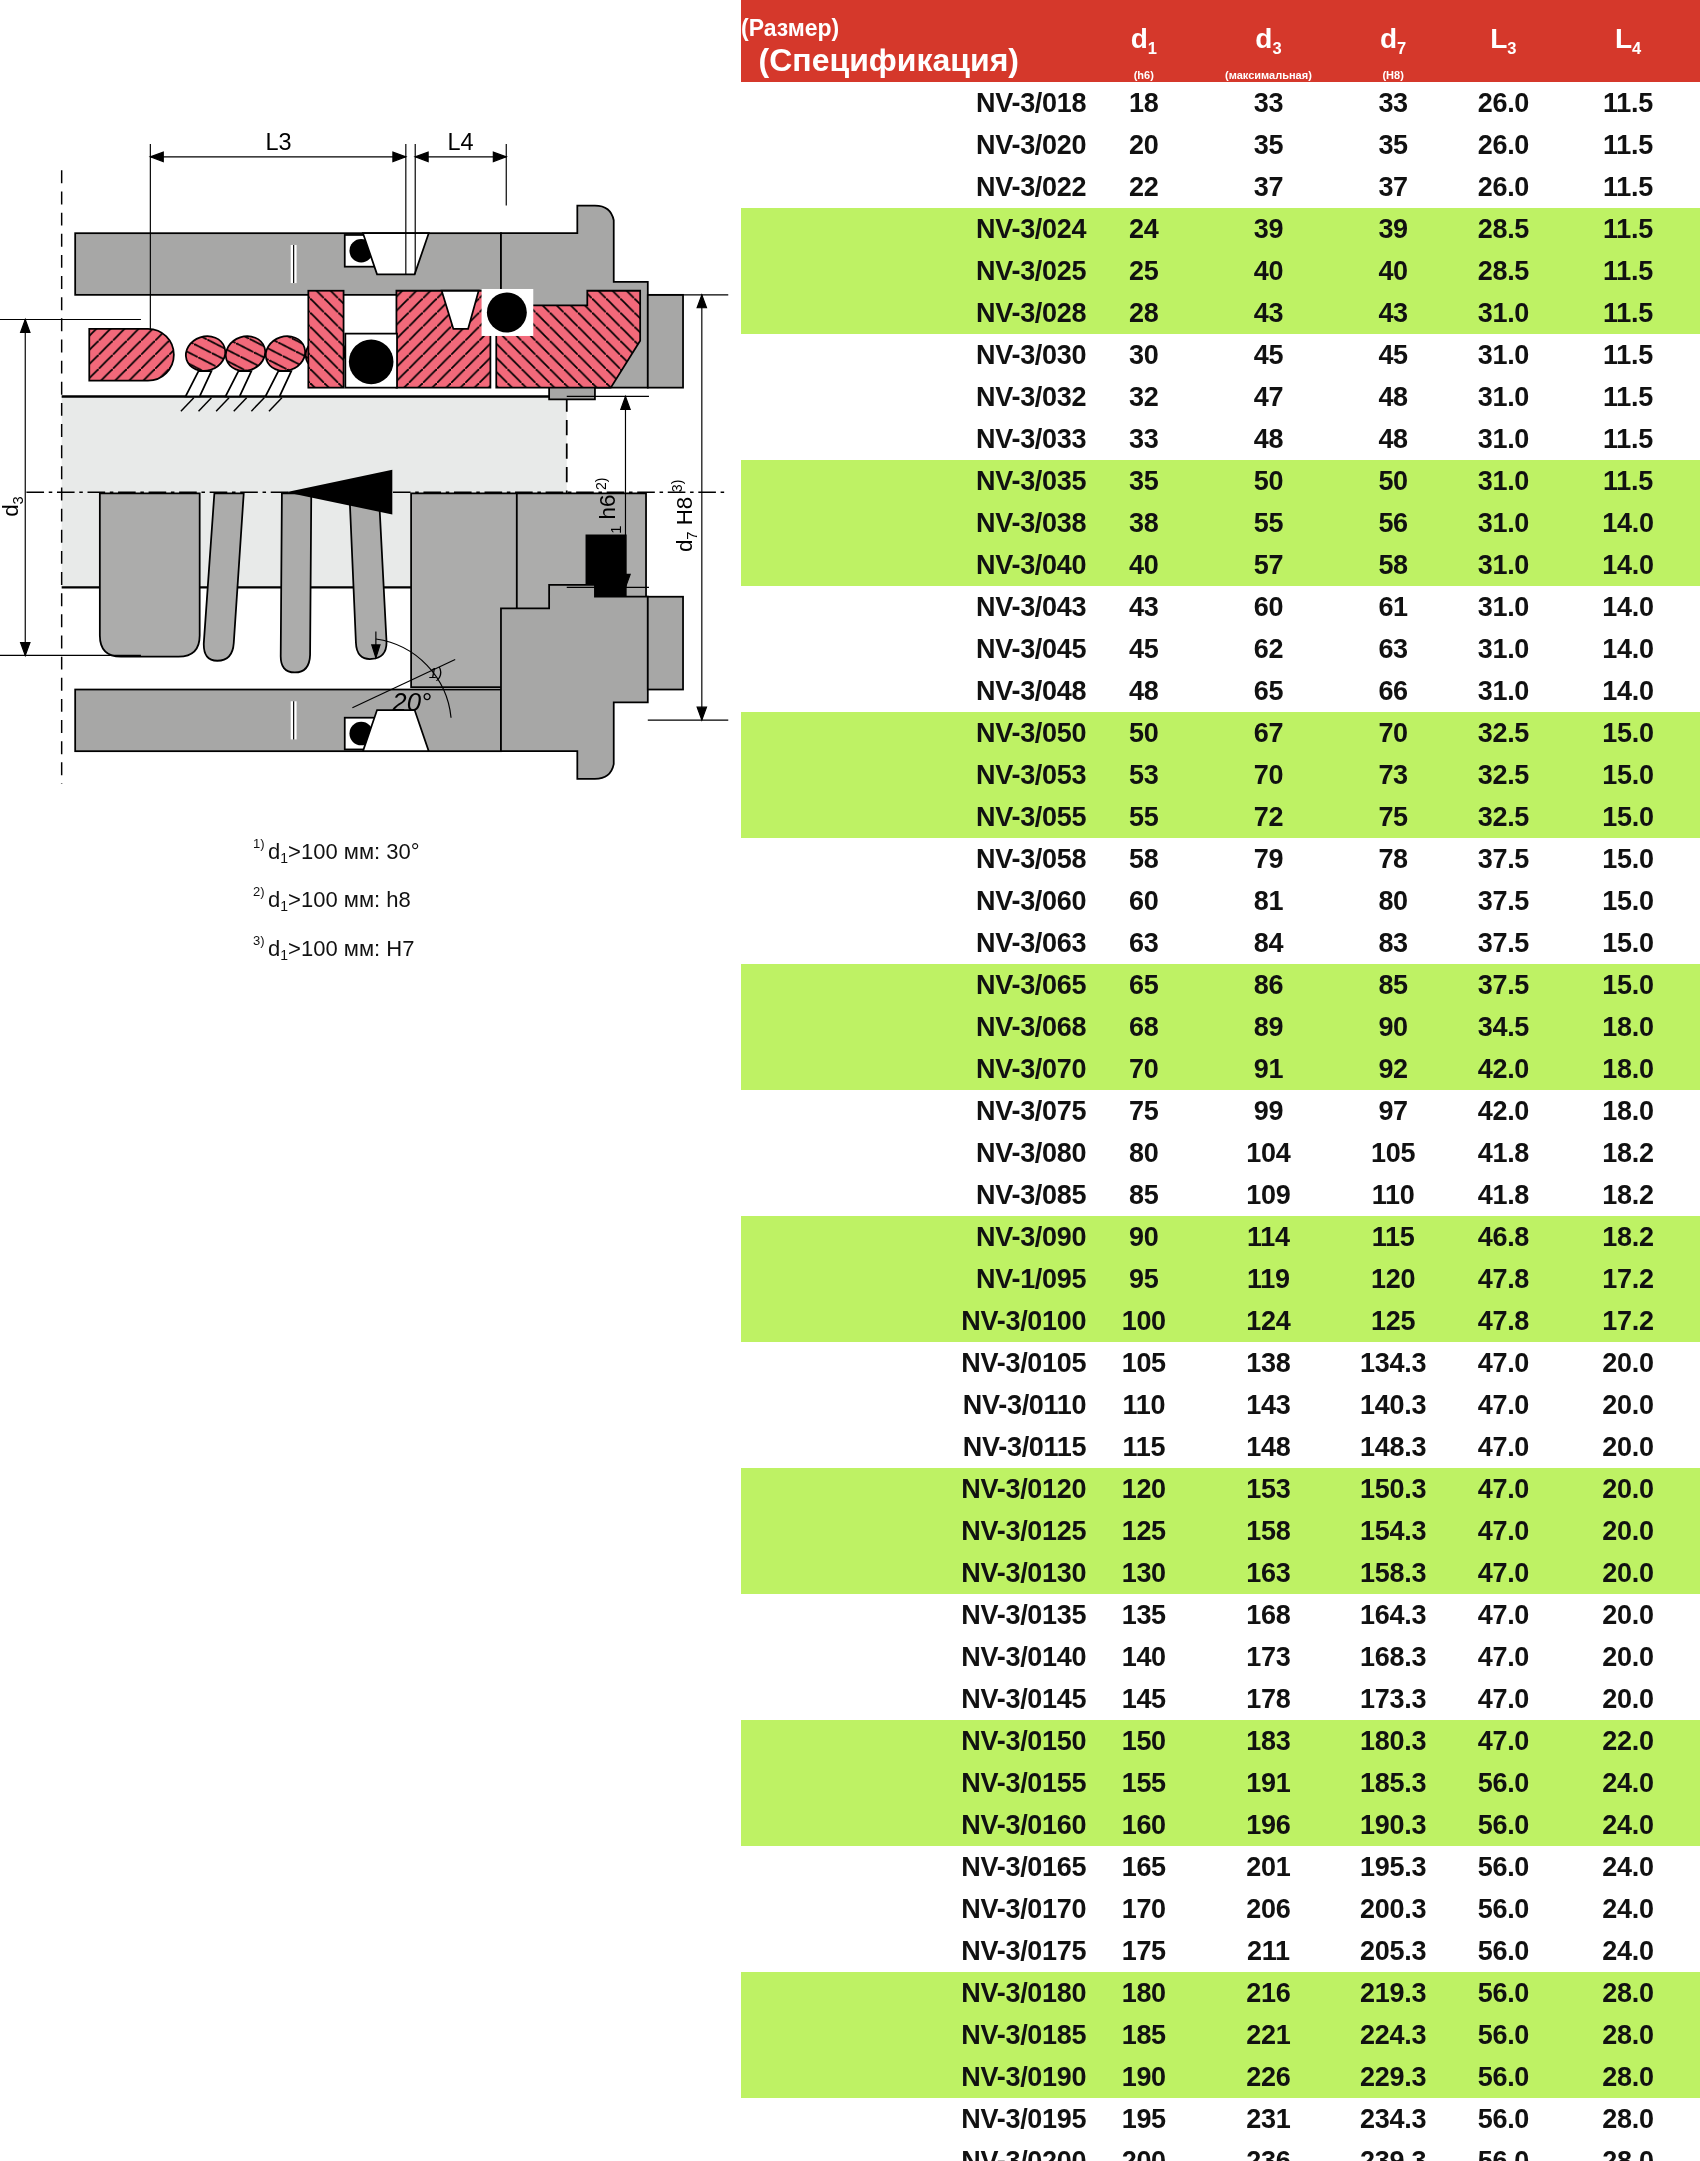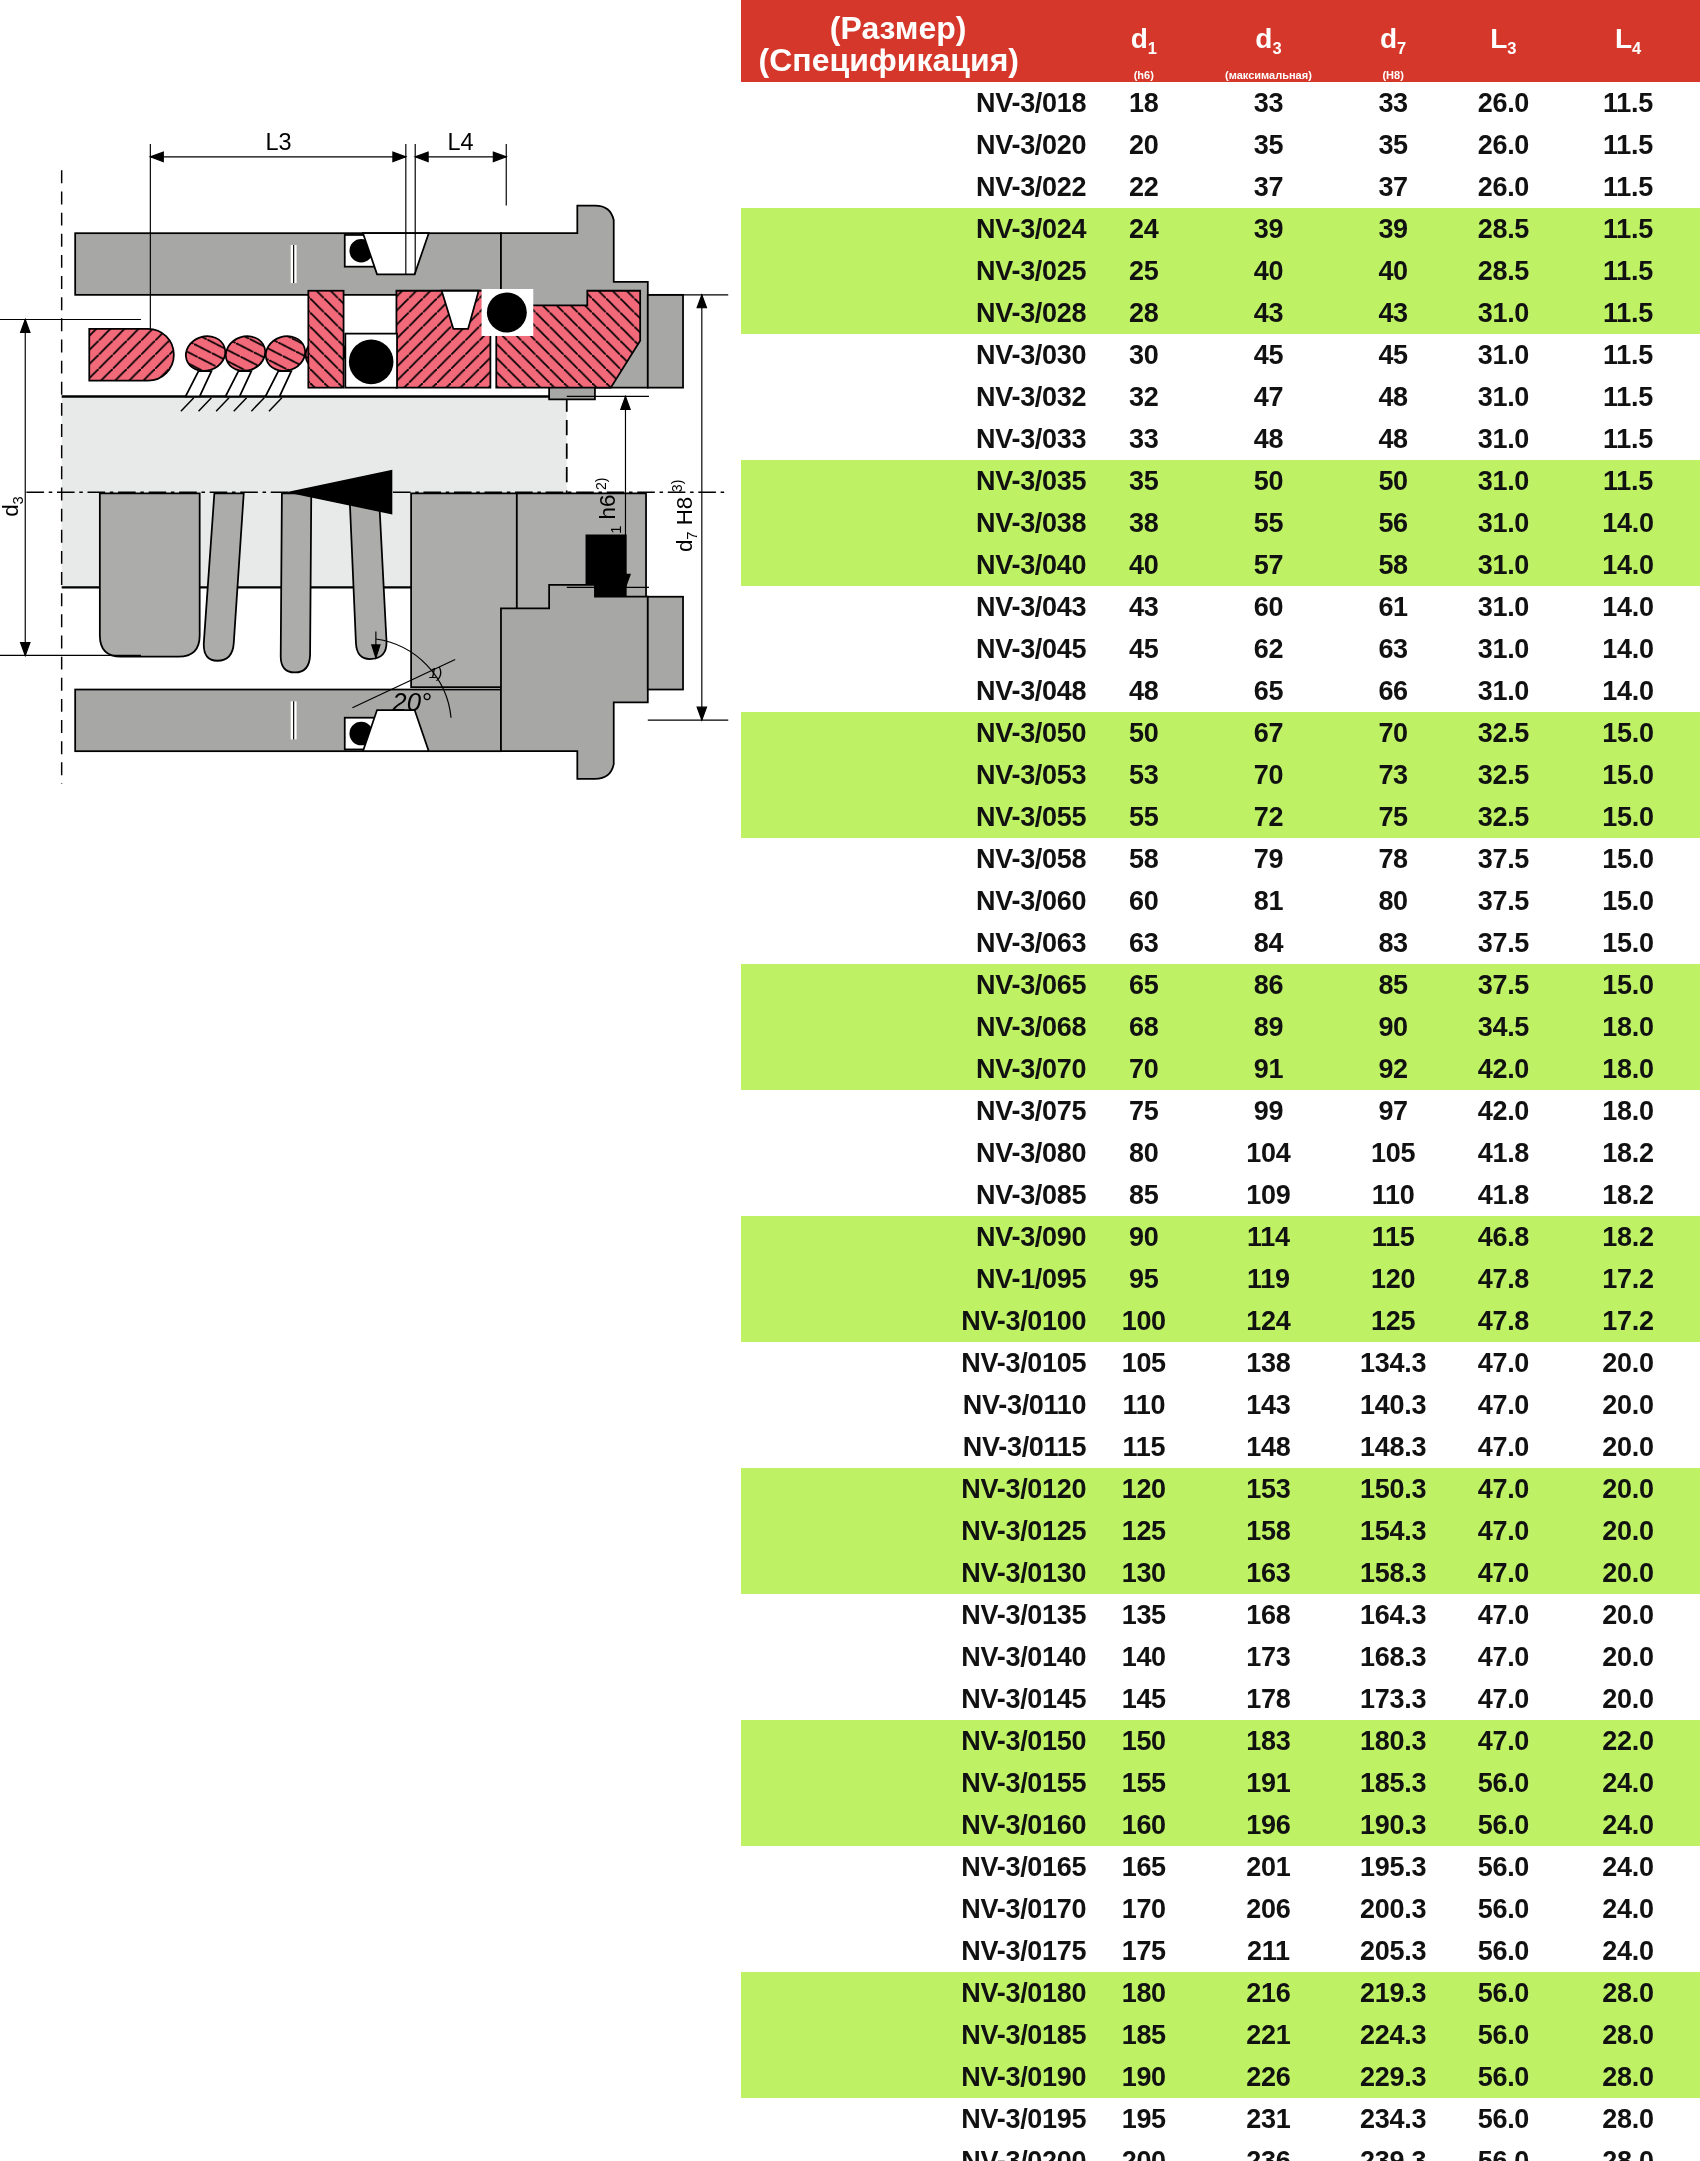--- a/index.html
+++ b/index.html
@@ -8,21 +8,21 @@
 
   
   #spec-table{position:absolute;left:741px;top:0;width:959px;height:2161px;}
   #table-header{height:82px;background:#D5382B;color:#fff;display:grid;
                 grid-template-columns:36% 12% 14% 12% 11% 15%;}
   .hcol{display:flex;flex-direction:column;align-items:center;padding-top:23px;}
   .h-main{font-size:28px;font-weight:bold;line-height:32px;white-space:nowrap;}
   .h-main sub{font-size:16.5px;vertical-align:-5.9px;}
   .h-note{font-size:11px;font-weight:bold;line-height:23.5px;white-space:nowrap;}
   .hspec{display:flex;flex-direction:column;padding-top:11.8px;}
-  .hspec .l1{font-size:32px;font-weight:bold;line-height:32px;text-align:center;padding-right:31px;}
+  .hspec .l1{font-size:23px;font-weight:bold;line-height:32px;text-align:left;padding-right:31px;}
   .hspec .l2{font-size:32px;font-weight:bold;line-height:32px;text-align:left;padding-left:17.6px;}
 
   #table-rows{position:absolute;left:0;top:82px;width:100%;}
   .trow{display:grid;grid-template-columns:36% 12% 14% 12% 11% 15%;height:42px;
         line-height:42px;font-size:27px;font-weight:bold;color:#111;letter-spacing:-0.3px;}
   .trow.alt{background:#bef264;}
   .c-spec{padding-left:68px;text-align:right;white-space:nowrap;}
   .c-num{text-align:center;white-space:nowrap;}
 
   
@@ -188,20 +188,25 @@
     <g stroke="#000" stroke-width="2" fill="none">
       <path d="M640,868 A150,150 0 0 1 768,1002"></path>
       <line x1="600" y1="985" x2="775" y2="903"></line>
       <line x1="640" y1="855" x2="640" y2="900"></line>
       <polygon points="640,900 633,878 647,878" fill="#000"></polygon>
     </g>
     <text x="668" y="990" font-size="44" font-style="italic" fill="#000">20°</text>
     <text x="730" y="935" font-size="26" font-style="italic" fill="#000">1)</text>
   </svg>
 
+  <div id="footnotes">
+    <div class="fnote"><span class="fsup">1)</span><span>d</span><sub>1</sub><span>&gt;100 мм: 30°</span></div>
+    <div class="fnote"><span class="fsup">2)</span><span>d</span><sub>1</sub><span>&gt;100 мм: h8</span></div>
+    <div class="fnote"><span class="fsup">3)</span><span>d</span><sub>1</sub><span>&gt;100 мм: H7</span></div>
+  </div>
 
   <div id="spec-table">
     <div id="table-header">
       <div class="hspec">
         <div class="l1">(Размер)</div>
         <div class="l2">(Спецификация)</div>
       </div>
       <div class="hcol">
         <div class="h-main"><span>d</span><sub>1</sub></div>
         <div class="h-note">(h6)</div>

